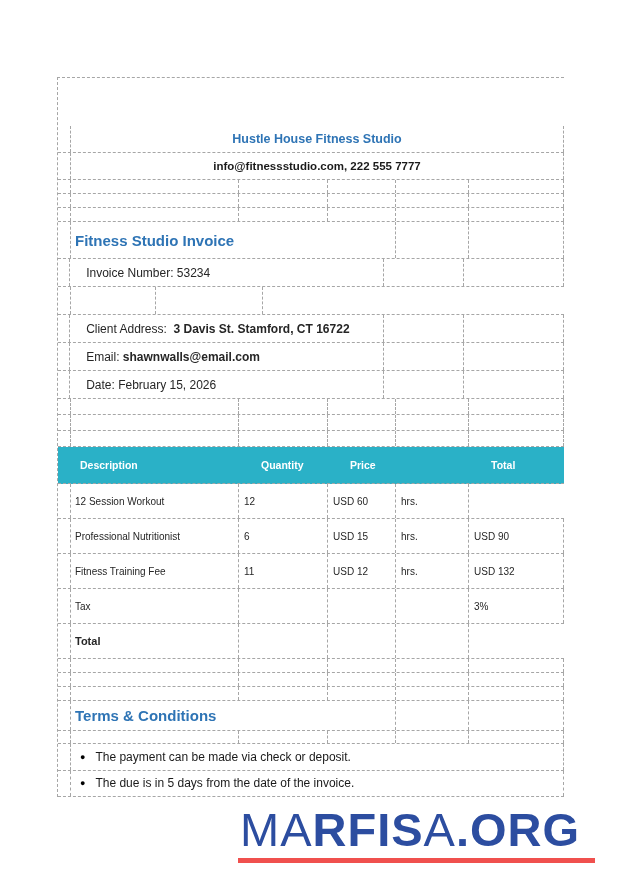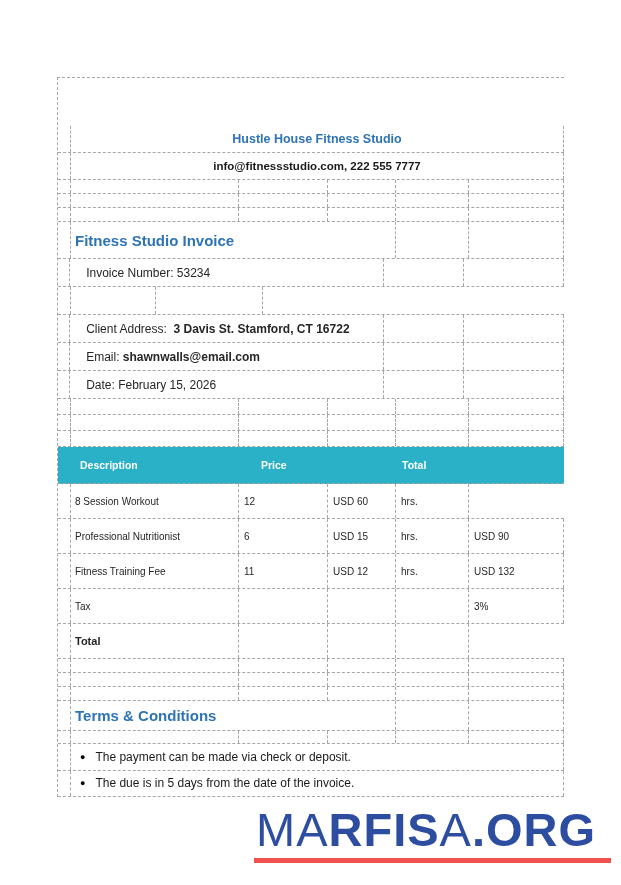--- a/index.html
+++ b/index.html
@@ -36,21 +36,21 @@
   .bold{font-weight:bold;}
   .thead{background:#2ab1c7;}
   .thead .cell{border-right:none;color:#ffffff;font-weight:bold;font-size:10.5px;padding-left:22px;}
   .r-data .cell{font-size:10px;padding-left:5px;color:#262626;}
   .r-data .desc{padding-left:4px;}
   .total-row .cell{font-weight:bold;font-size:11px;}
   .bullet-cell{font-size:12px;color:#1a1a1a;padding-left:9px;}
   .bullet-mark{font-size:9px;margin-right:10px;color:#000;}
   
   .logo{
-    position:absolute;left:256px;top:806px;line-height:1;
+    position:absolute;left:240px;top:806px;line-height:1;
     font-size:47px;letter-spacing:1px;color:#2c4da0;white-space:nowrap;
   }
   .seg-light{font-weight:400;}
   .seg-bold{font-weight:700;}
   .logo-bar{margin-top:5px;margin-left:-2px;width:357px;height:5px;background:#f0504e;}
 </style>
 </head>
 <body>
 
 <div class="sheet">
@@ -159,28 +159,29 @@
     <div class="cell w13"></div>
       <div class="cell w168"></div>
       <div class="cell w89"></div>
       <div class="cell w68"></div>
       <div class="cell w73"></div>
       <div class="cell w95"></div>
   </div>
 
   <div class="row r-thead thead">
     <div class="cell w181">Description</div>
+    <div class="cell w89">Quantity</div>
     <div class="cell w68">Price</div>
     <div class="cell w73"></div>
     <div class="cell w95">Total</div>
   </div>
 
   <div class="row r-data">
     <div class="cell w13"></div>
-    <div class="cell w168 desc">8 Session Workout</div>
+    <div class="cell w168 desc">12 Session Workout</div>
     <div class="cell w89">12</div>
     <div class="cell w68">USD 60</div>
     <div class="cell w73">hrs.</div>
   </div>
   <div class="row r-data">
     <div class="cell w13"></div>
     <div class="cell w168 desc">Professional Nutritionist</div>
     <div class="cell w89">6</div>
     <div class="cell w68">USD 15</div>
     <div class="cell w73">hrs.</div>

